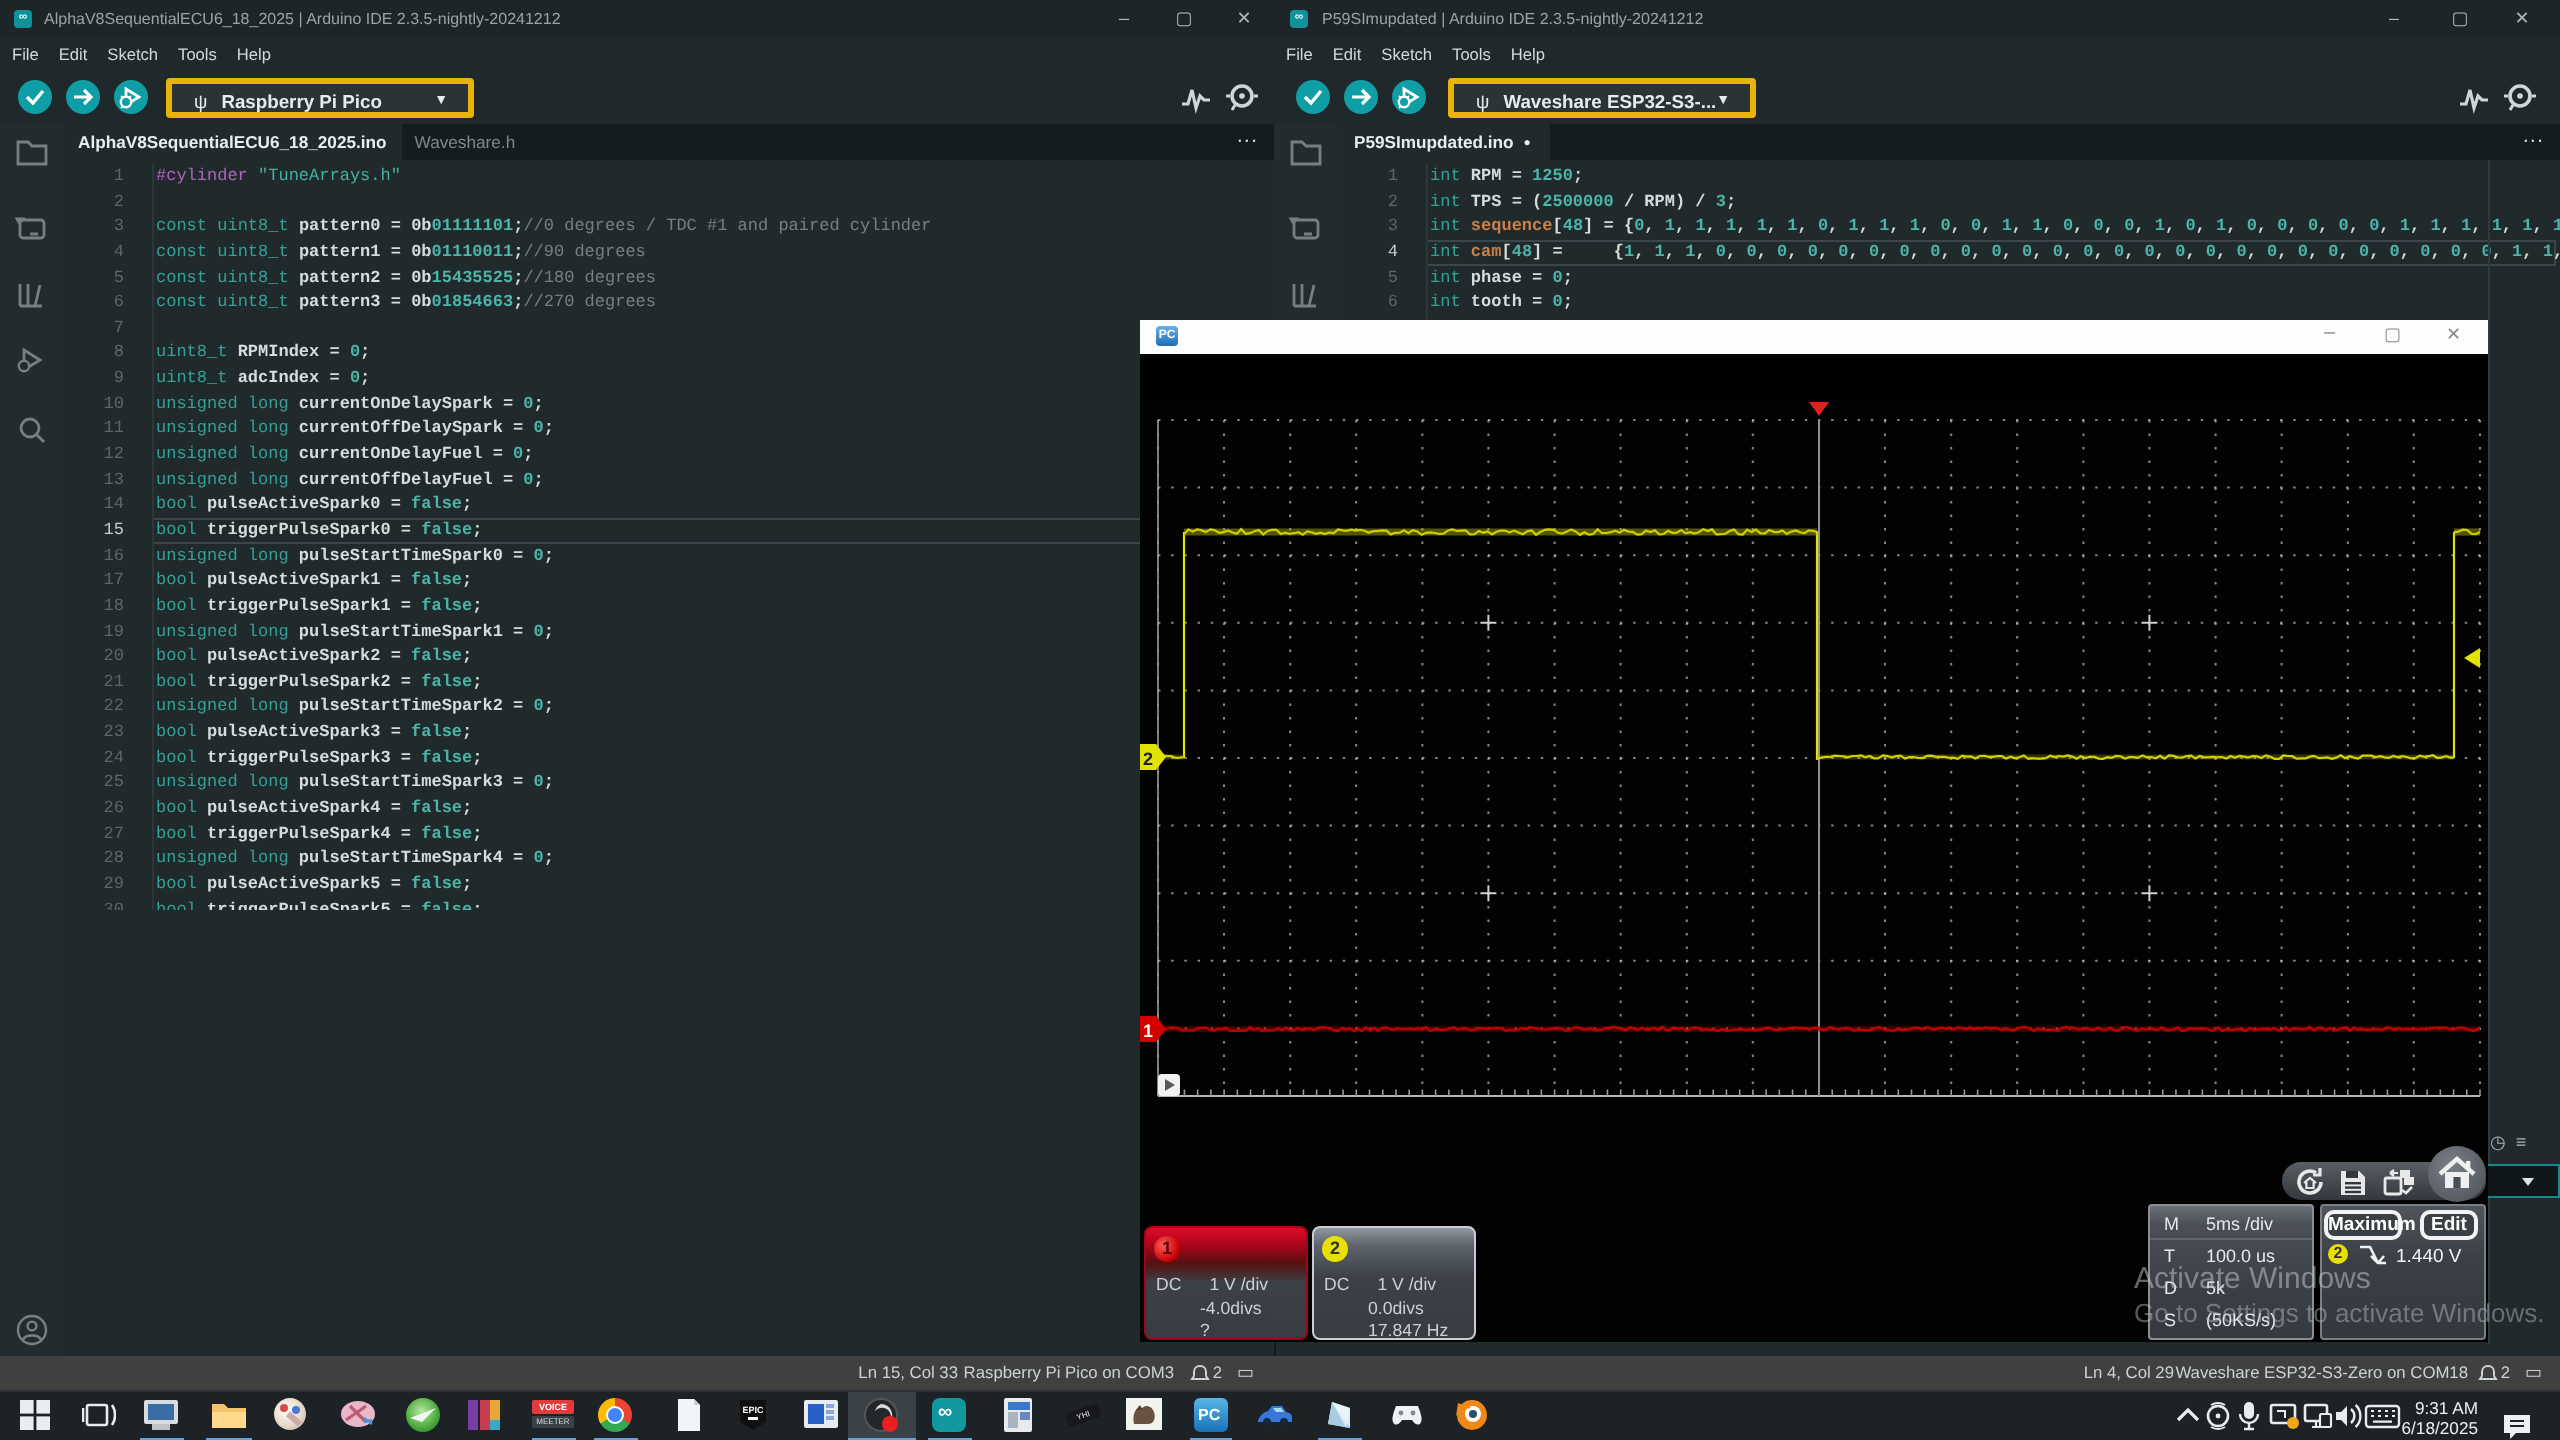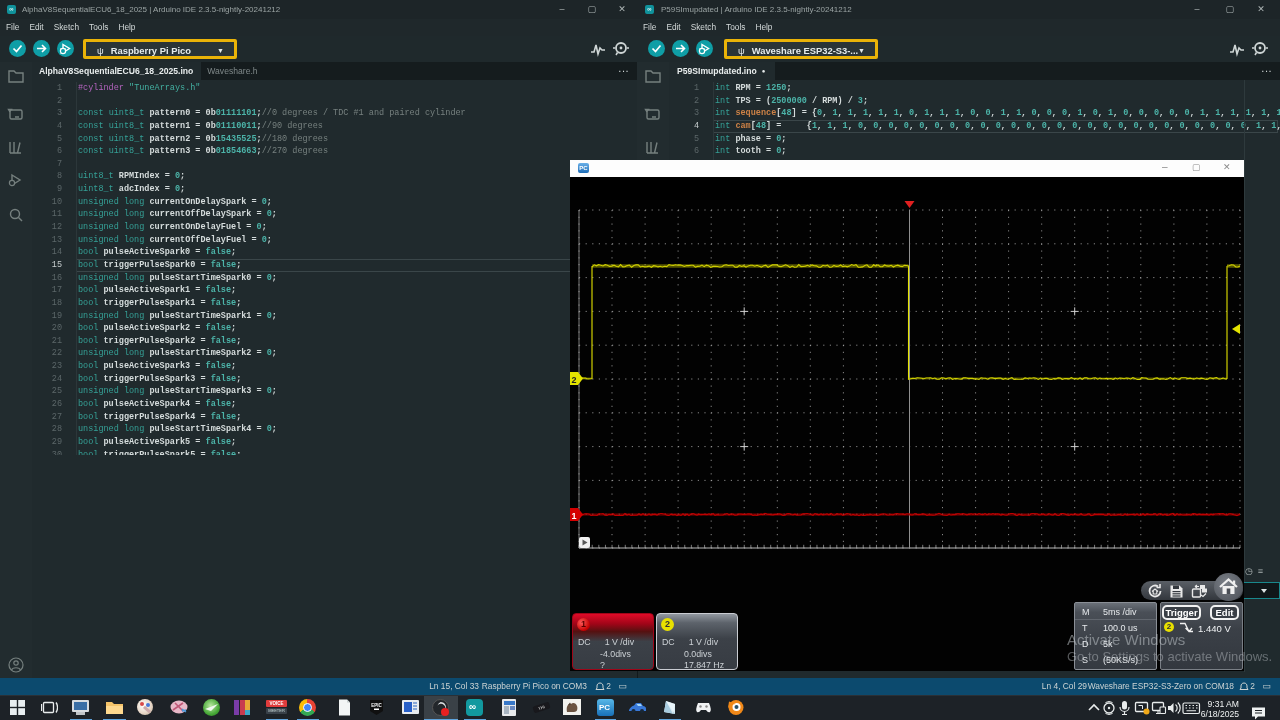--- a/index.html
+++ b/index.html
@@ -21,21 +21,21 @@
 .tabs{position:absolute;top:62px;height:18px;background:#151c1e;color:#7f8889;font-size:8.6px;line-height:18px;white-space:nowrap}
 .tabact{background:#202a2d;color:#e8eded;font-weight:bold;height:18px;display:inline-block}
 .gutter{position:absolute;white-space:pre;color:#5c6769;font-size:8.5px;line-height:12.64px;text-align:right;font-family:"Liberation Mono",monospace}
 .code{position:absolute;font-family:"Liberation Mono",monospace;font-size:8.5px;line-height:12.64px;font-weight:bold;color:#d5dcdc;white-space:pre}
 .code .k{color:#35a096;font-weight:normal}
 .code .m{color:#b263bd;font-weight:normal}
 .code .s{color:#43b0a1;font-weight:normal}
 .code .n{color:#4cb4a9}
 .code .o{color:#cb8146}
 .code .c{color:#76807f;font-weight:normal}
-.statusbar{position:absolute;left:0;right:0;bottom:0;height:17px;background:#0c4a6e;color:#ccd3d3;font-size:8.4px;line-height:17px;white-space:nowrap}
+.statusbar{position:absolute;left:0;right:0;bottom:0;height:17px;background:#404040;color:#ccd3d3;font-size:8.4px;line-height:17px;white-space:nowrap}
 
 #scope{position:absolute;left:570px;top:160px;width:674px;height:511px;z-index:2;background:#000}
 #sc-title{position:absolute;left:0;top:0;right:0;height:17px;background:#fdfdfd}
 #sc-tb{position:absolute;left:0;top:17px;right:0;height:23px;background:#9c9c9c}
 #sc-screen{position:absolute;left:0;top:40px;right:0;bottom:0;background:#020202}
 .chbox{position:absolute;width:82px;height:57px;border-radius:4px;color:#ccd1d5;font-size:8.8px}
 .chline{position:absolute;left:5px;white-space:nowrap}
 .pillbtn{position:absolute;height:15px;border:2px solid #f2f2f2;border-radius:5px;color:#fff;font-weight:bold;font-size:9.5px;text-align:center;line-height:11px;background:#3a3f46}
 
 #taskbar{position:absolute;left:0;top:695px;width:1280px;height:25px;background:#1d2227;z-index:5;border-top:1px solid #2a3036}
@@ -355,21 +355,21 @@
       <div class="abs" style="left:0;top:16px;right:0;height:1px;background:#61666e"></div>
       <div class="abs" style="left:7px;top:20px">T</div>
         <div class="abs" style="left:28px;top:20px">100.0 us</div>
       <div class="abs" style="left:7px;top:36px">D</div>
         <div class="abs" style="left:28px;top:36px">5k</div>
       <div class="abs" style="left:7px;top:52px">S</div>
         <div class="abs" style="left:28px;top:52px">(50KS/s)</div>
     </div>
     
     <div class="abs" style="left:590px;top:402px;width:83px;height:68px;background:linear-gradient(180deg,#50555d 0%,#3b4047 40%,#33383f 100%);border:1px solid #7a7f86;border-radius:2px">
-      <div class="pillbtn" style="left:1px;top:2px;width:39px">Trigger</div>
+      <div class="pillbtn" style="left:1px;top:2px;width:39px">Maximum</div>
       <div class="pillbtn" style="left:49px;top:2px;width:29px">Edit</div>
       <div class="abs" style="left:3px;top:19px;width:10px;height:10px;border-radius:50%;background:#e8e000;color:#333;font-size:8px;font-weight:bold;text-align:center;line-height:10px">2</div>
       <svg class="abs" style="left:18px;top:19px" width="15" height="12" viewBox="0 0 15 12">
           <path d="M1 1.5 h5 l4 8 h4 M6.5 6 l3.5 3.5 M13 6 l-3 3.5" stroke="#f0f0f0" stroke-width="1.3" fill="none"></path>
         </svg>
       <div class="abs" style="left:37px;top:20px;color:#f0f2f4;font-size:9.5px">1.440 V</div>
     </div>
     
     <div class="abs" style="left:497px;top:431px;color:rgba(200,205,210,0.5);font-size:15px;z-index:3">Activate Windows</div>
     <div class="abs" style="left:497px;top:449px;color:rgba(200,205,210,0.42);font-size:13px;z-index:3;white-space:nowrap">Go to Settings to activate Windows.</div>

